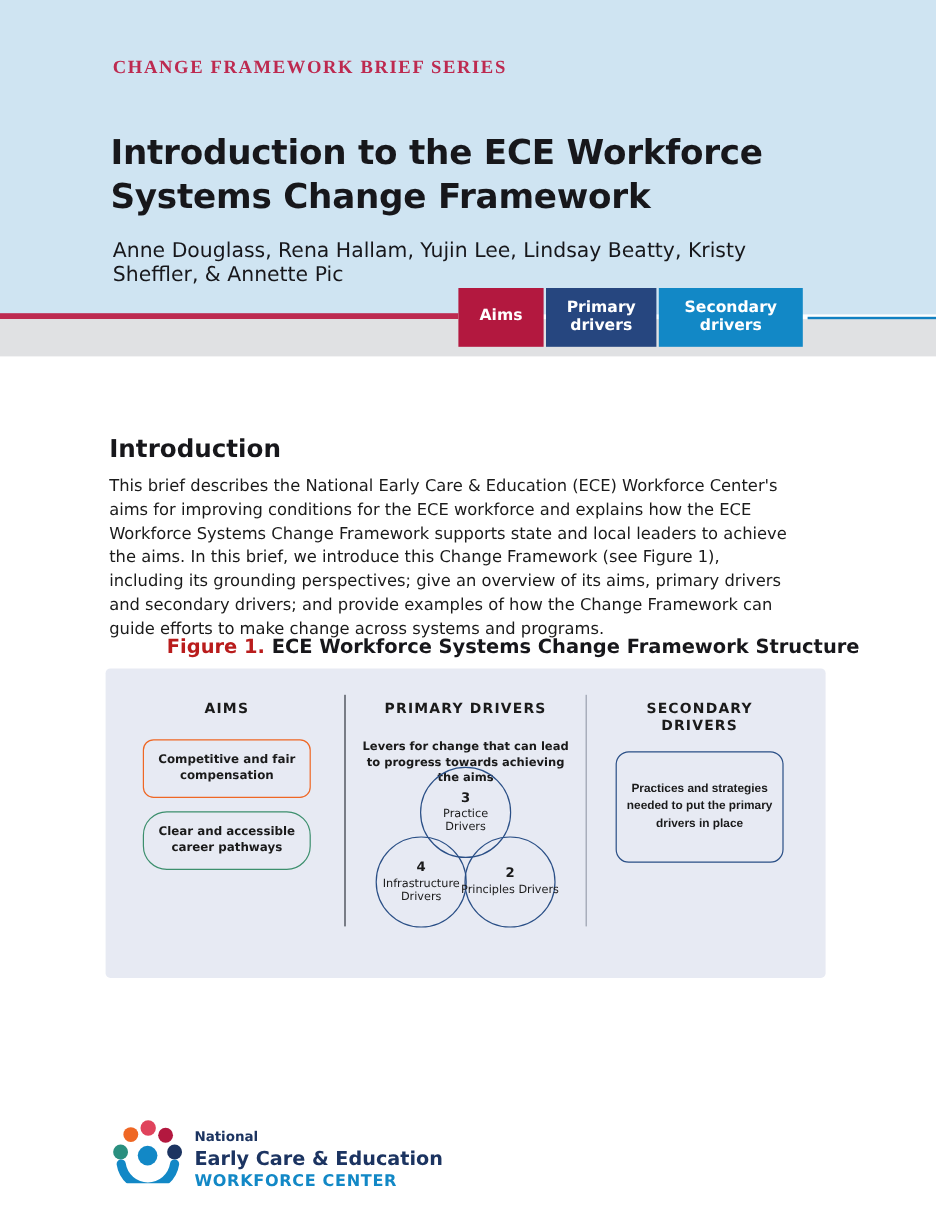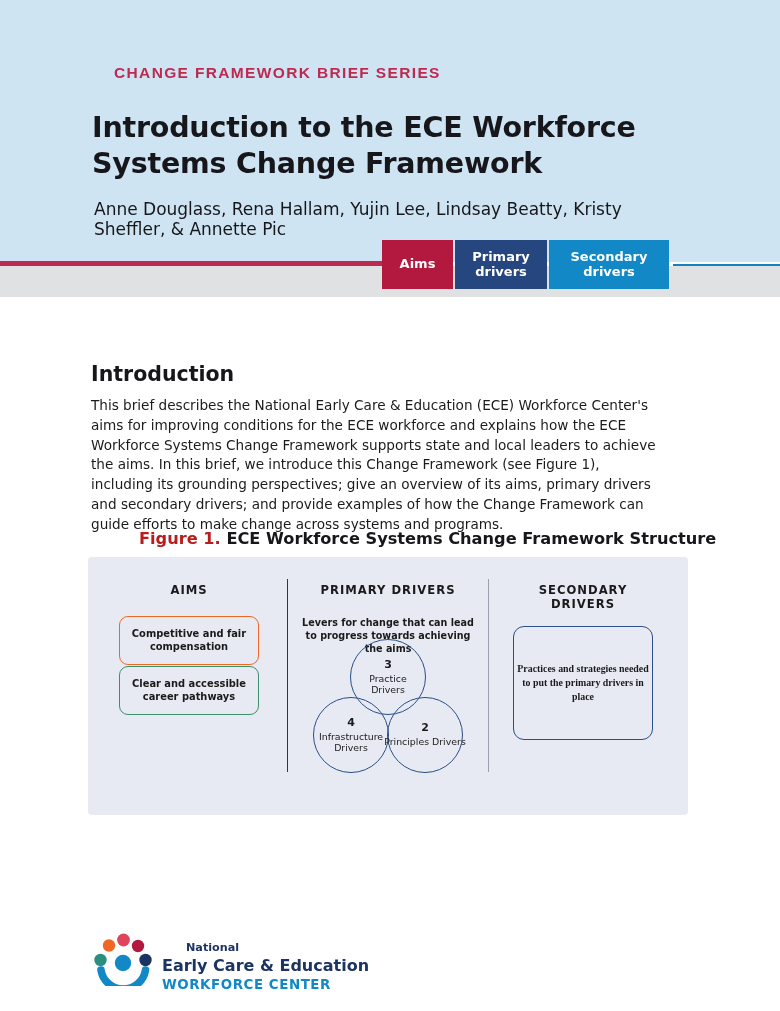--- a/index.html
+++ b/index.html
@@ -20,27 +20,26 @@
   .header {
     position: absolute;
     left: 0; top: 0;
     width: 780px;
     height: 262px;
     background: #cfe4f2;
   }
   .eyebrow {
     position: absolute;
     left: 94px;
-    top: 64px;
+    top: 48px;
     font-size: 15.5px;
     font-weight: bold;
     letter-spacing: 1.35px;
     color: #bd2a50;
-    font-family: Liberation Sans, sans-serif;
-    margin-left: 20px;
+    font-family: Liberation Serif, serif;
   }
   .doc-title {
     position: absolute;
     left: 92px;
     top: 110px;
     width: 560px;
     font-size: 28.5px;
     font-weight: bold;
     line-height: 1.28;
     color: #17171b;
@@ -173,21 +172,21 @@
     justify-content: center;
     text-align: center;
     font-size: 9.9px;
     font-weight: bold;
     line-height: 1.3;
     color: #1a1a1a;
     box-sizing: border-box;
     font-family: "DejaVu Sans", sans-serif;
   }
   .aim-1 { top: 59px;  border-color: #ef6724; }
-  .aim-2 { top: 109px; border-color: #3c8f6d; }
+  .aim-2 { top: 119px; border-color: #3c8f6d; border-radius: 20px; }
   .aim-3 { top: 179px; border-color: #b3183f; }
 
   
   .pd-sub {
     position: absolute;
     left: 210px;
     top: 48px;
     width: 180px;
     text-align: center;
     font-size: 9.6px;
@@ -220,41 +219,41 @@
   .c-right { left: 89px;  top: 58px; }
   .c-left .clbl  { width: 86px; }
   .c-right .clbl { width: 90px; }
 
   
   .sd-box {
     position: absolute;
     left: 425px;
     top: 69px;
     width: 140px;
-    height: 114px;
+    height: 93px;
     border: 1.9px solid #2a4f86;
     border-radius: 11px;
     background: transparent;
     display: flex;
     align-items: center;
     justify-content: center;
     text-align: center;
     font-size: 9.9px;
     font-weight: bold;
     line-height: 1.42;
     color: #1a1a1a;
     box-sizing: border-box;
-    font-family: Liberation Serif, serif;
+    font-family: Liberation Sans, sans-serif;
   }
 
   
   .logo { position: absolute; left: 94px; top: 930px; width: 300px; height: 62px; }
   .logo-mark { position: absolute; left: 0; top: 2px; width: 58px; height: 54px; }
   .logo-text { position: absolute; left: 68px; top: 10px; font-family: "DejaVu Sans", sans-serif; }
-  .lt-1 { font-size: 11.2px; font-weight: bold; color: #1c3461; line-height: 1.34; margin-left: 24px; }
+  .lt-1 { font-size: 11.2px; font-weight: bold; color: #1c3461; line-height: 1.34; }
   .lt-2 { font-size: 16px; font-weight: bold; color: #1c3461; line-height: 1.34; }
   .lt-3 { font-size: 13.4px; font-weight: bold; color: #1288c6; letter-spacing: 0.55px; line-height: 1.3; }
 </style>
 </head>
 <body>
 
 <div class="header">
   <div class="eyebrow">CHANGE FRAMEWORK BRIEF SERIES</div>
   <div class="doc-title">Introduction to the ECE Workforce Systems Change Framework</div>
   <div class="authors">Anne Douglass, Rena Hallam, Yujin Lee, Lindsay Beatty, Kristy Sheffler, &amp; Annette Pic</div>

